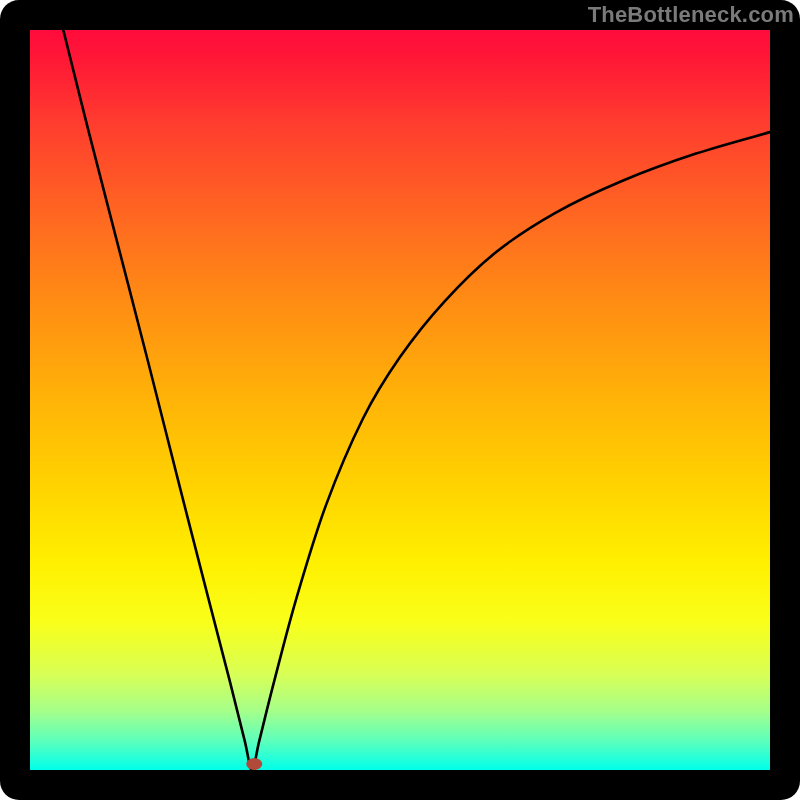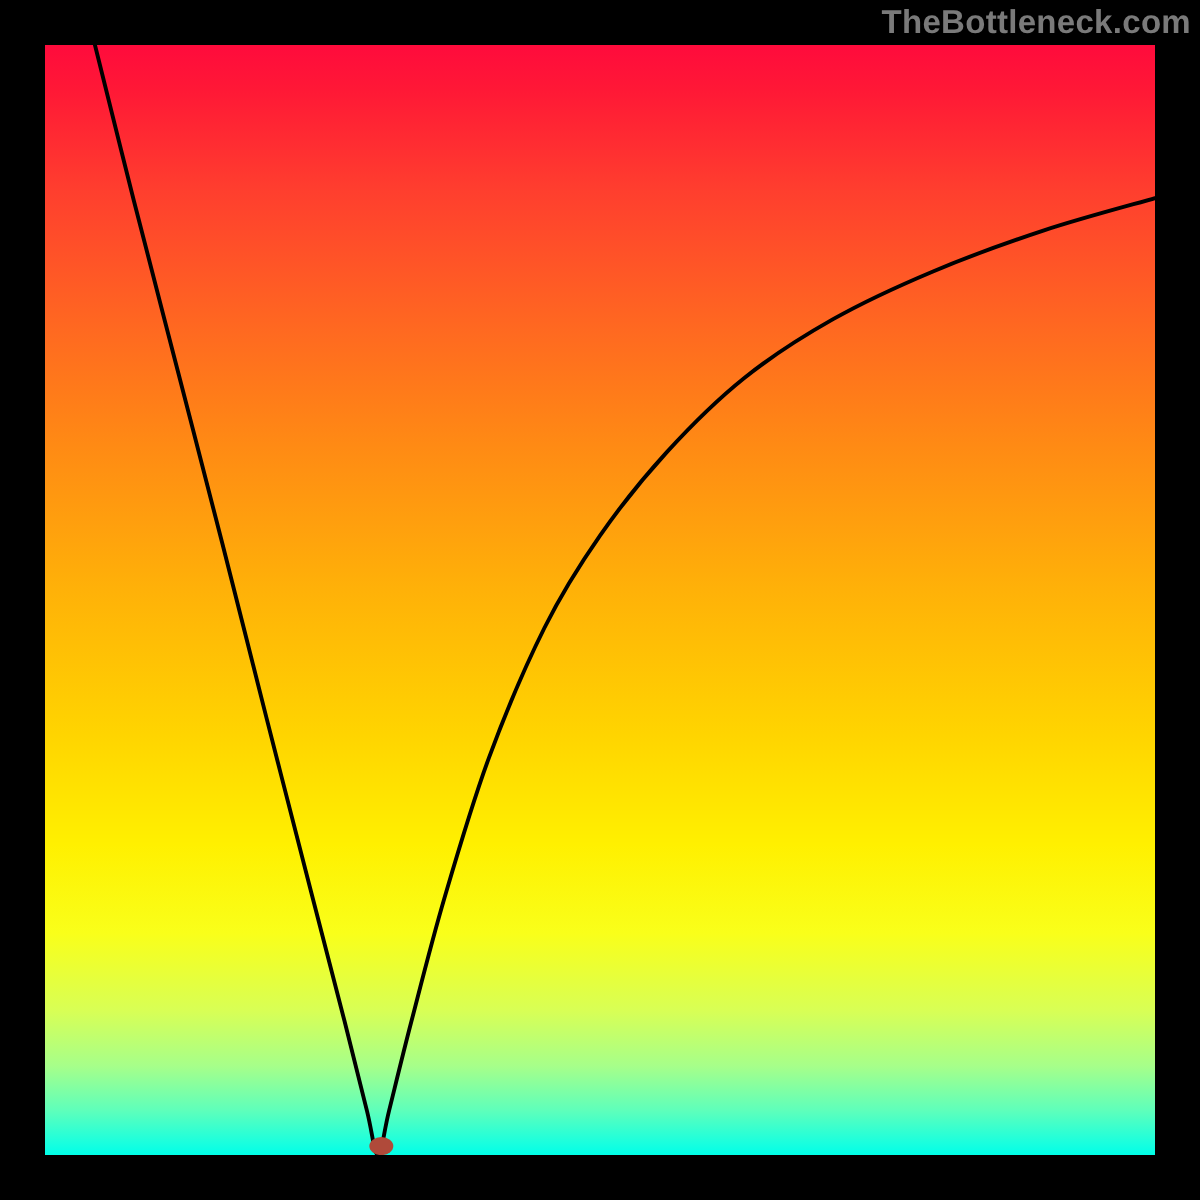--- a/index.html
+++ b/index.html
@@ -2,20 +2,21 @@
 <html><head>
 <meta charset="utf-8">
 <style>
   * { margin: 0; padding: 0; box-sizing: border-box; }
   html, body { width: 800px; height: 800px; overflow: hidden; }
   .frame {
     width: 800px;
     height: 800px;
     background: #000;
     position: relative;
+    border-radius: 19px;
   }
   .plot-area {
     position: absolute;
     left: 30px;
     top: 30px;
     width: 740px;
     height: 740px;
     background: linear-gradient(to bottom,
       #ff0b3c 0%,
       #ff1836 4%,

